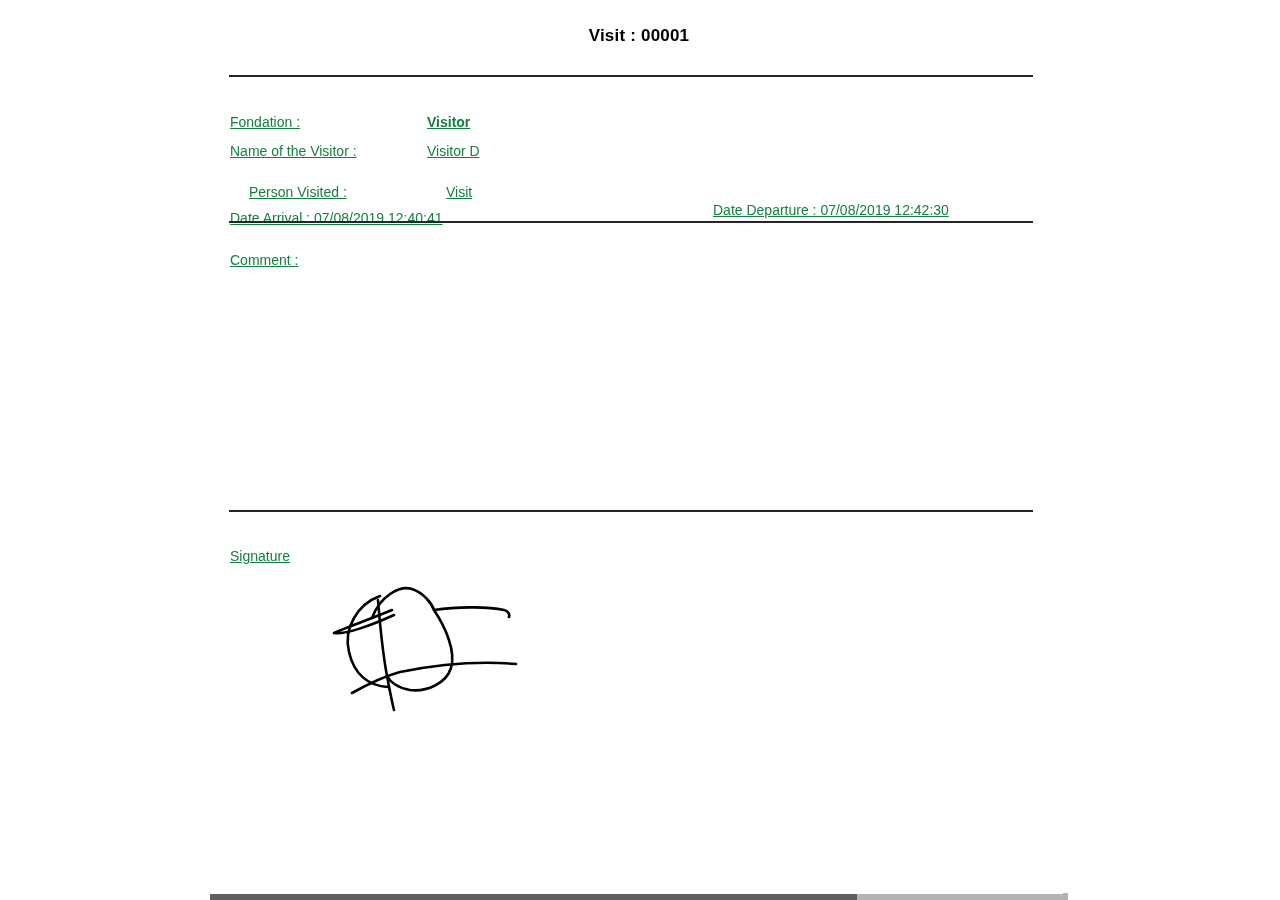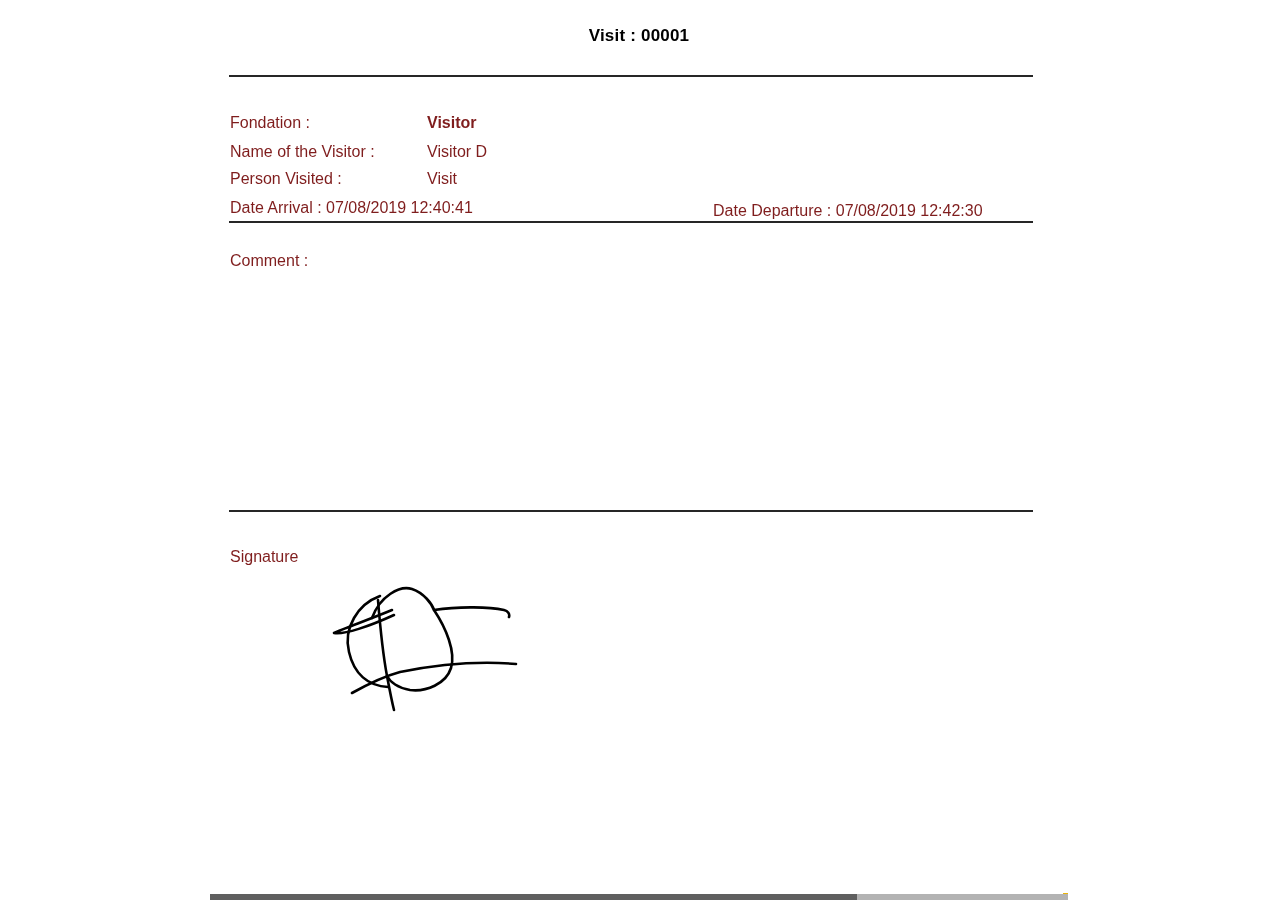--- a/index.html
+++ b/index.html
@@ -32,32 +32,33 @@
     position: absolute;
     left: 19px; width: 804px; height: 2px;
     background: #262626;
   }
   .rule-1 { top: 75px; }
   .rule-2 { top: 221px; }
   .rule-3 { top: 510px; }
 
   .field-label, .field-value, .date-text, .section-label {
     position: absolute;
-    font-size: 16px;
-    color: #7f1d1d;
+    font-size: 14px;
+    color: #15803d;
     white-space: nowrap;
+    text-decoration: underline;
   }
   .field-label { left: 20px; }
   .field-value { left: 217px; }
   .row-0 { top: 114px; }
   .row-1 { top: 143px; }
-  .row-2 { top: 170px; }
+  .row-2 { top: 184px; margin-left: 19px; }
   .value-bold { font-weight: bold; }
 
-  .date-arrival   { left: 20px;  top: 199px; }
+  .date-arrival   { left: 20px;  top: 210px; }
   .date-departure { left: 503px; top: 202px; }
 
   .comment-label   { left: 20px; top: 252px; }
   .signature-label { left: 20px; top: 548px; }
 
   .signature-box {
     position: absolute;
     left: 120px; top: 580px;
     width: 200px; height: 135px;
   }

